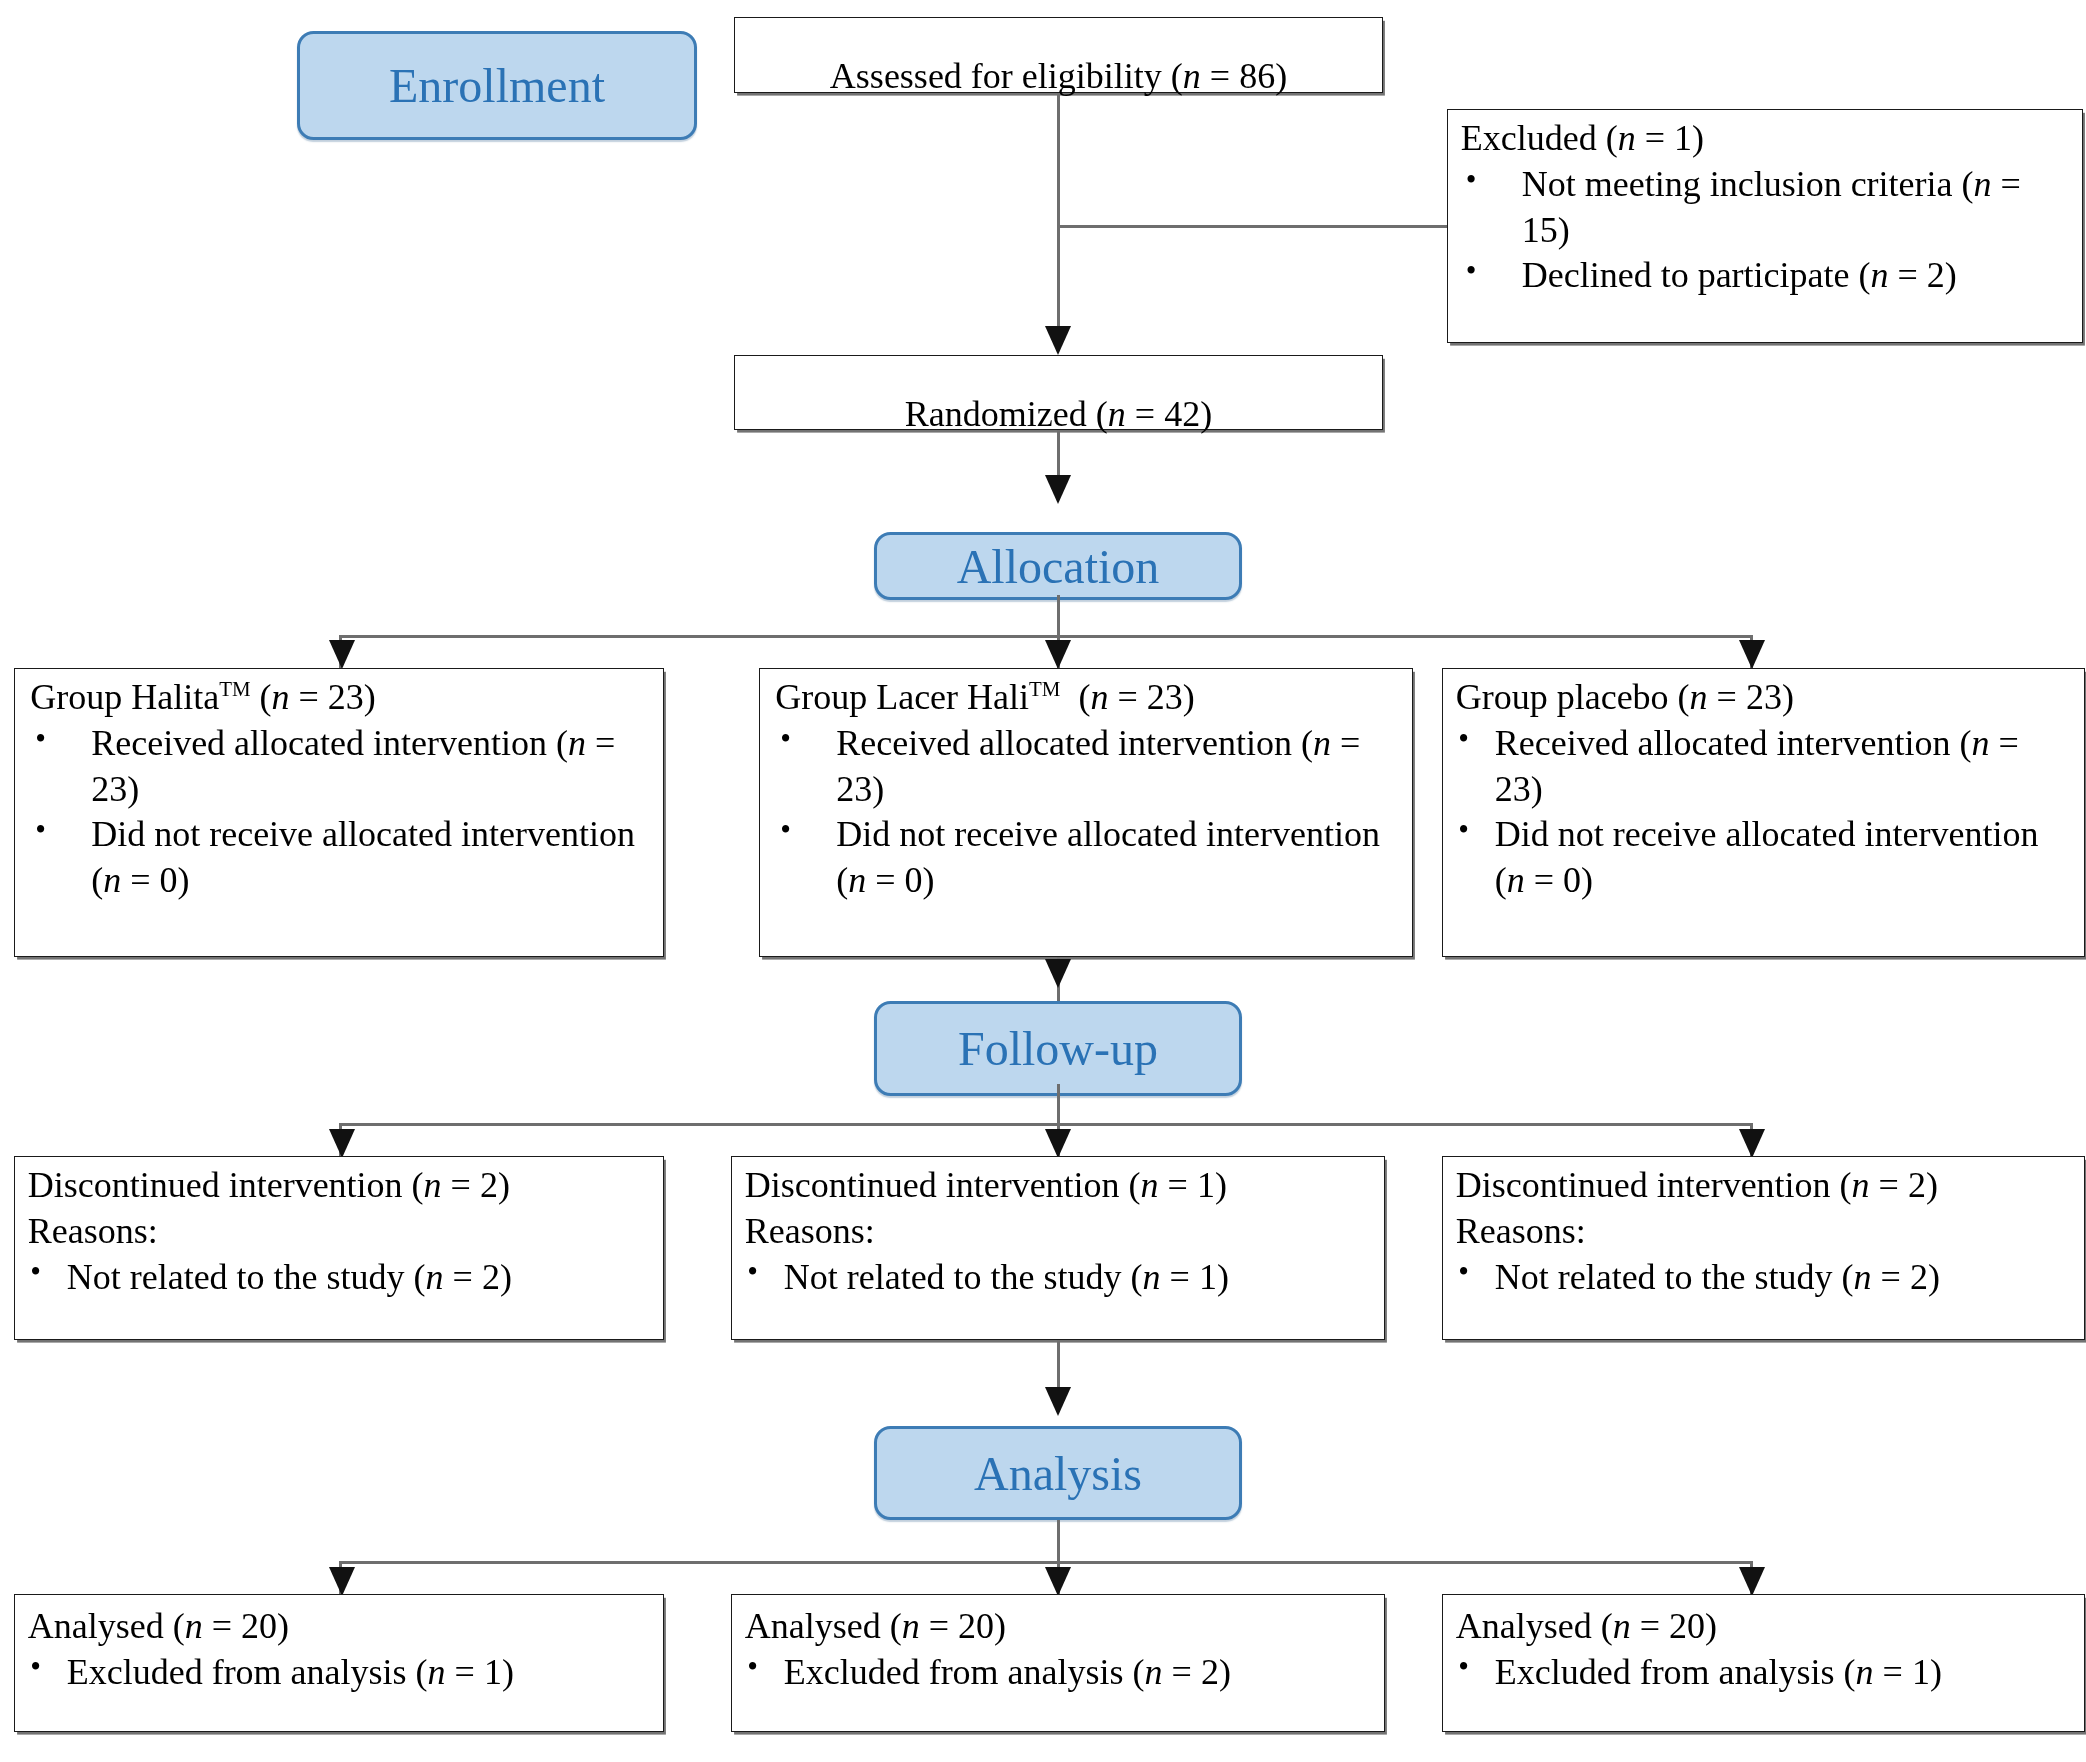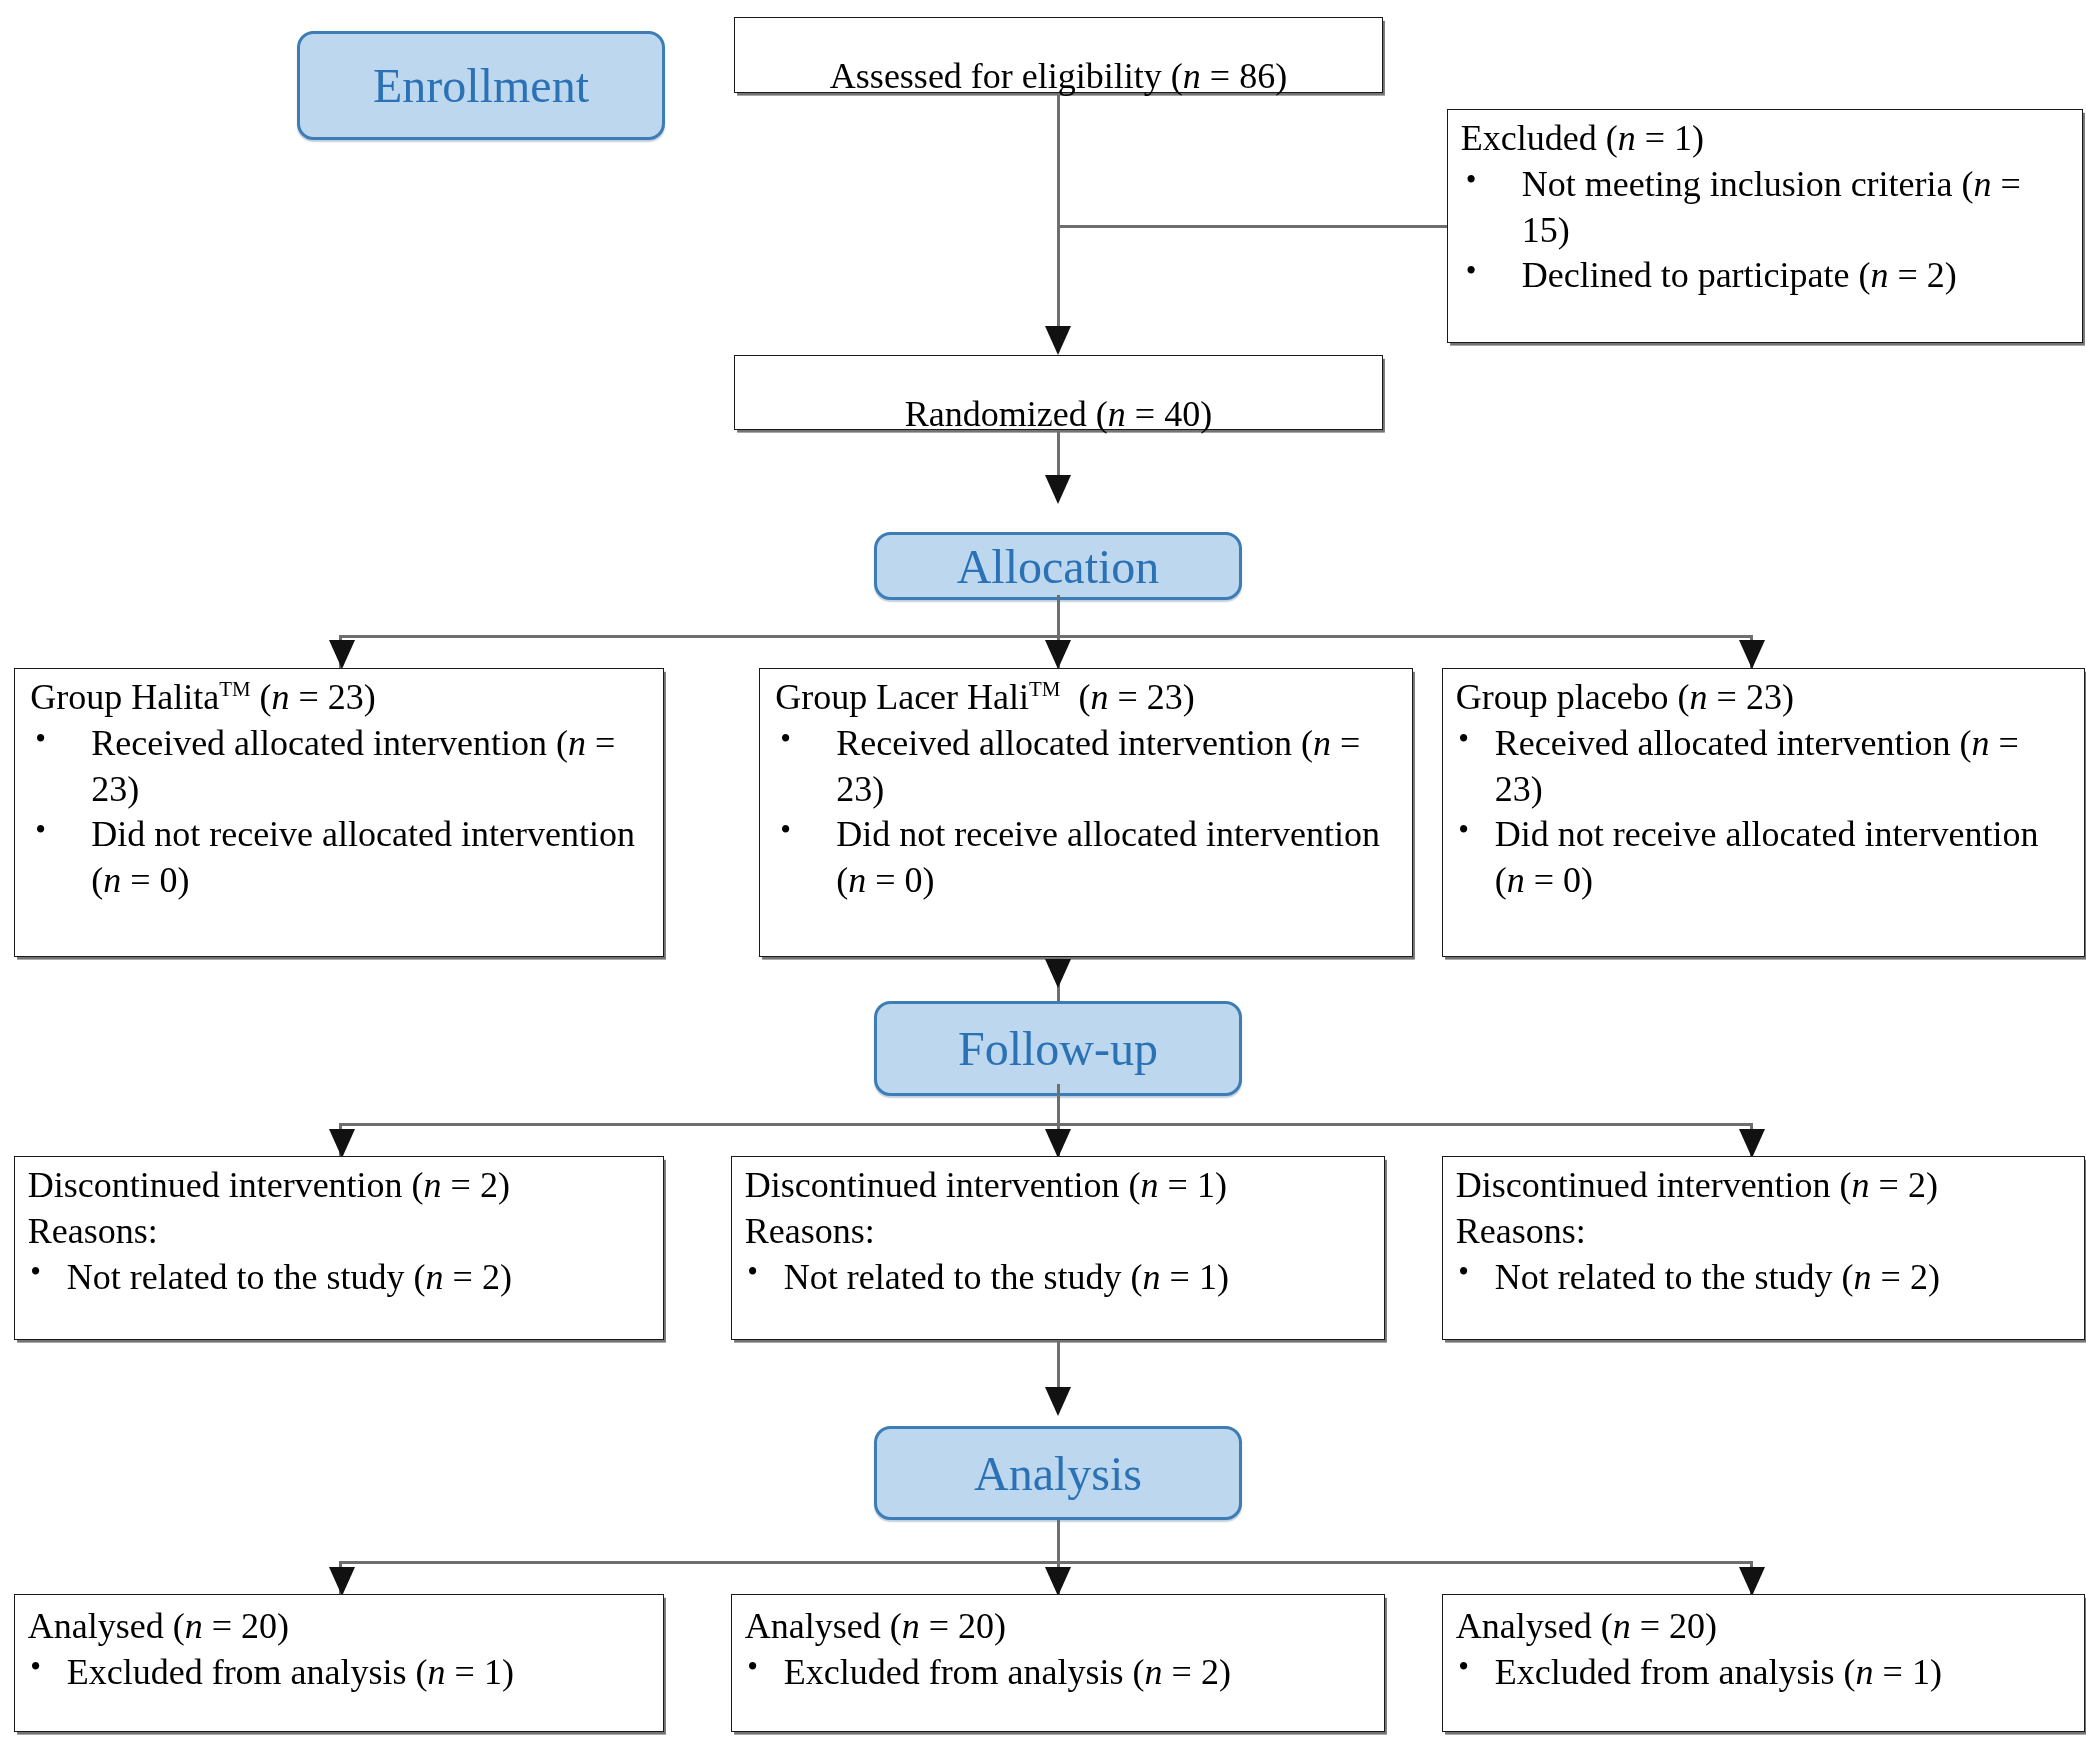--- a/index.html
+++ b/index.html
@@ -115,21 +115,21 @@
     border-left: 13.3px solid transparent;
     border-right: 13.3px solid transparent;
     border-top: 29px solid #111111;
   }
 </style>
 </head>
 <body>
 
 <div id="canvas">
 
-  <div class="badge" style="left:297px; top:30.5px; width:368px; height:109px;">
+  <div class="badge" style="left:297px; top:30.5px; width:400px; height:109px;">
     <span>Enrollment</span>
   </div>
 
   <div class="box centered" style="left:734px; top:16.5px; width:649px; height:76px;">
     <div class="inner">
       <div class="line center">
         Assessed for eligibility (<em class="n">n</em>&nbsp;= <span>86</span>)
       </div>
     </div>
   </div>
@@ -151,21 +151,21 @@
         <li>
           Declined to participate (<em class="n">n</em>&nbsp;= <span>2</span>)
         </li>
       </ul>
     </div>
   </div>
 
   <div class="box centered" style="left:734px; top:355px; width:649px; height:75px;">
     <div class="inner">
       <div class="line center">
-        Randomized (<em class="n">n</em>&nbsp;= <span>40</span>)
+        Randomized (<em class="n">n</em>&nbsp;= <span>42</span>)
       </div>
     </div>
   </div>
 
   <div class="vline" style="left:1057px; top:430px; height:58px;"></div>
   <div class="arrow" style="left:1045px; top:475px;"></div>
 
   <div class="badge" style="left:874px; top:525px; width:368px; height:68px;margin-top:7px;">
     <span>Allocation</span>
   </div>

